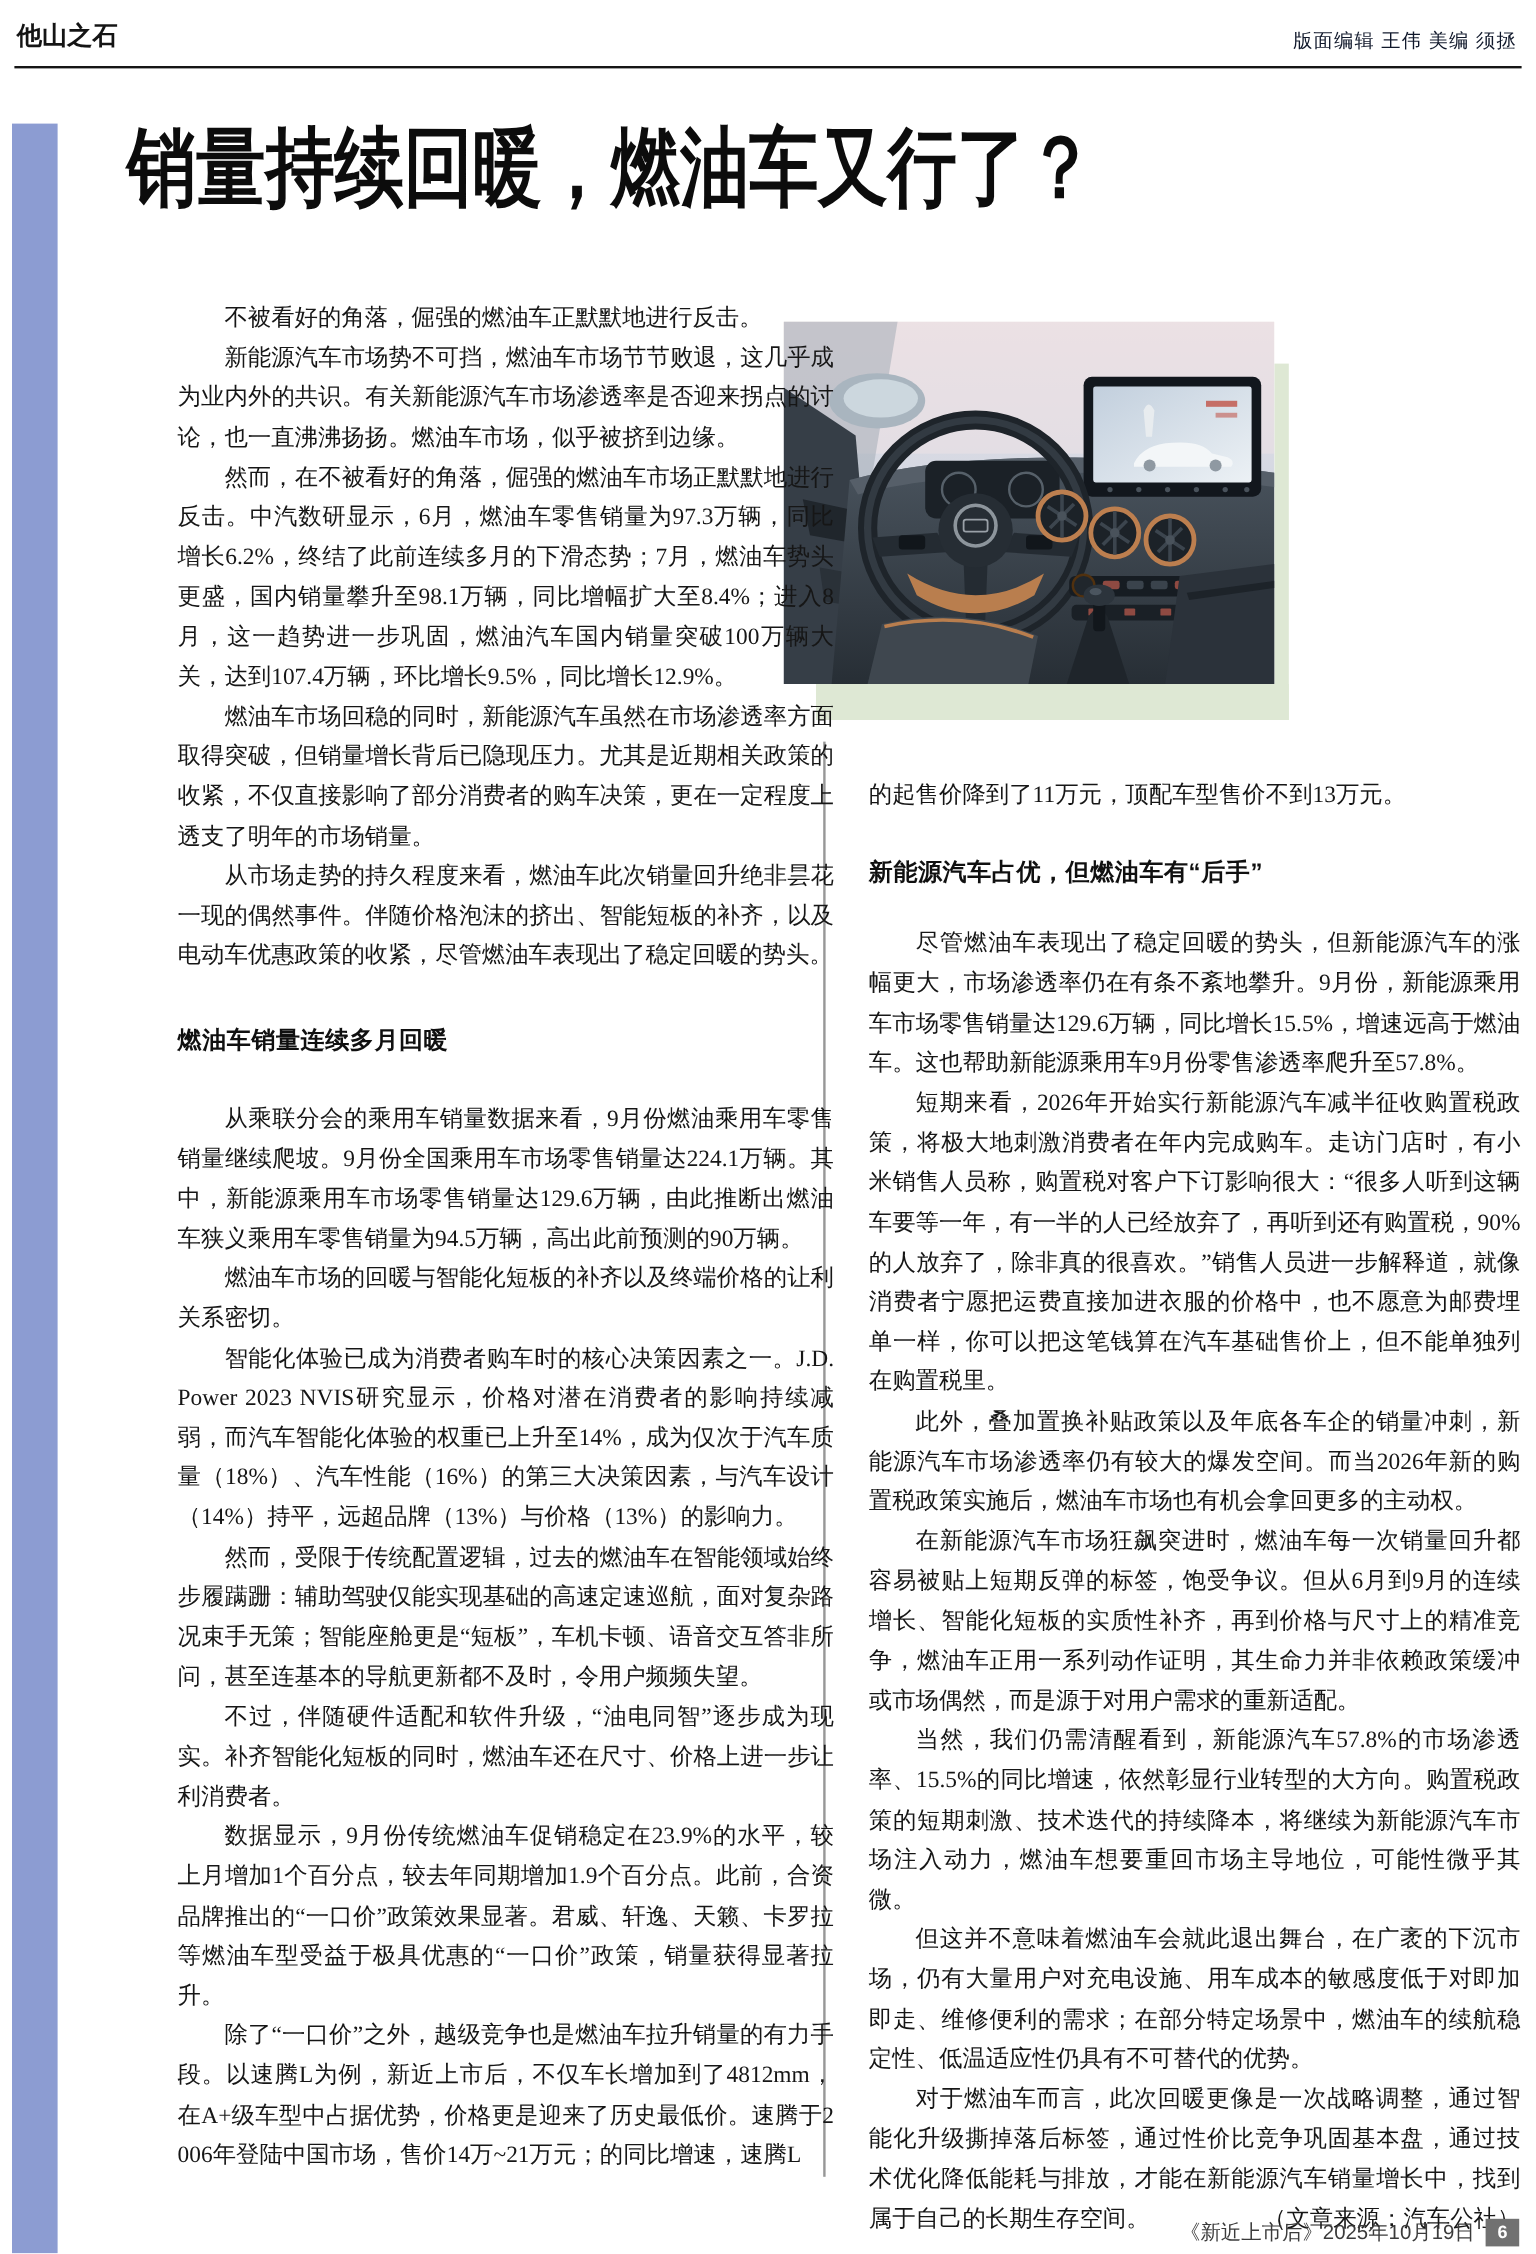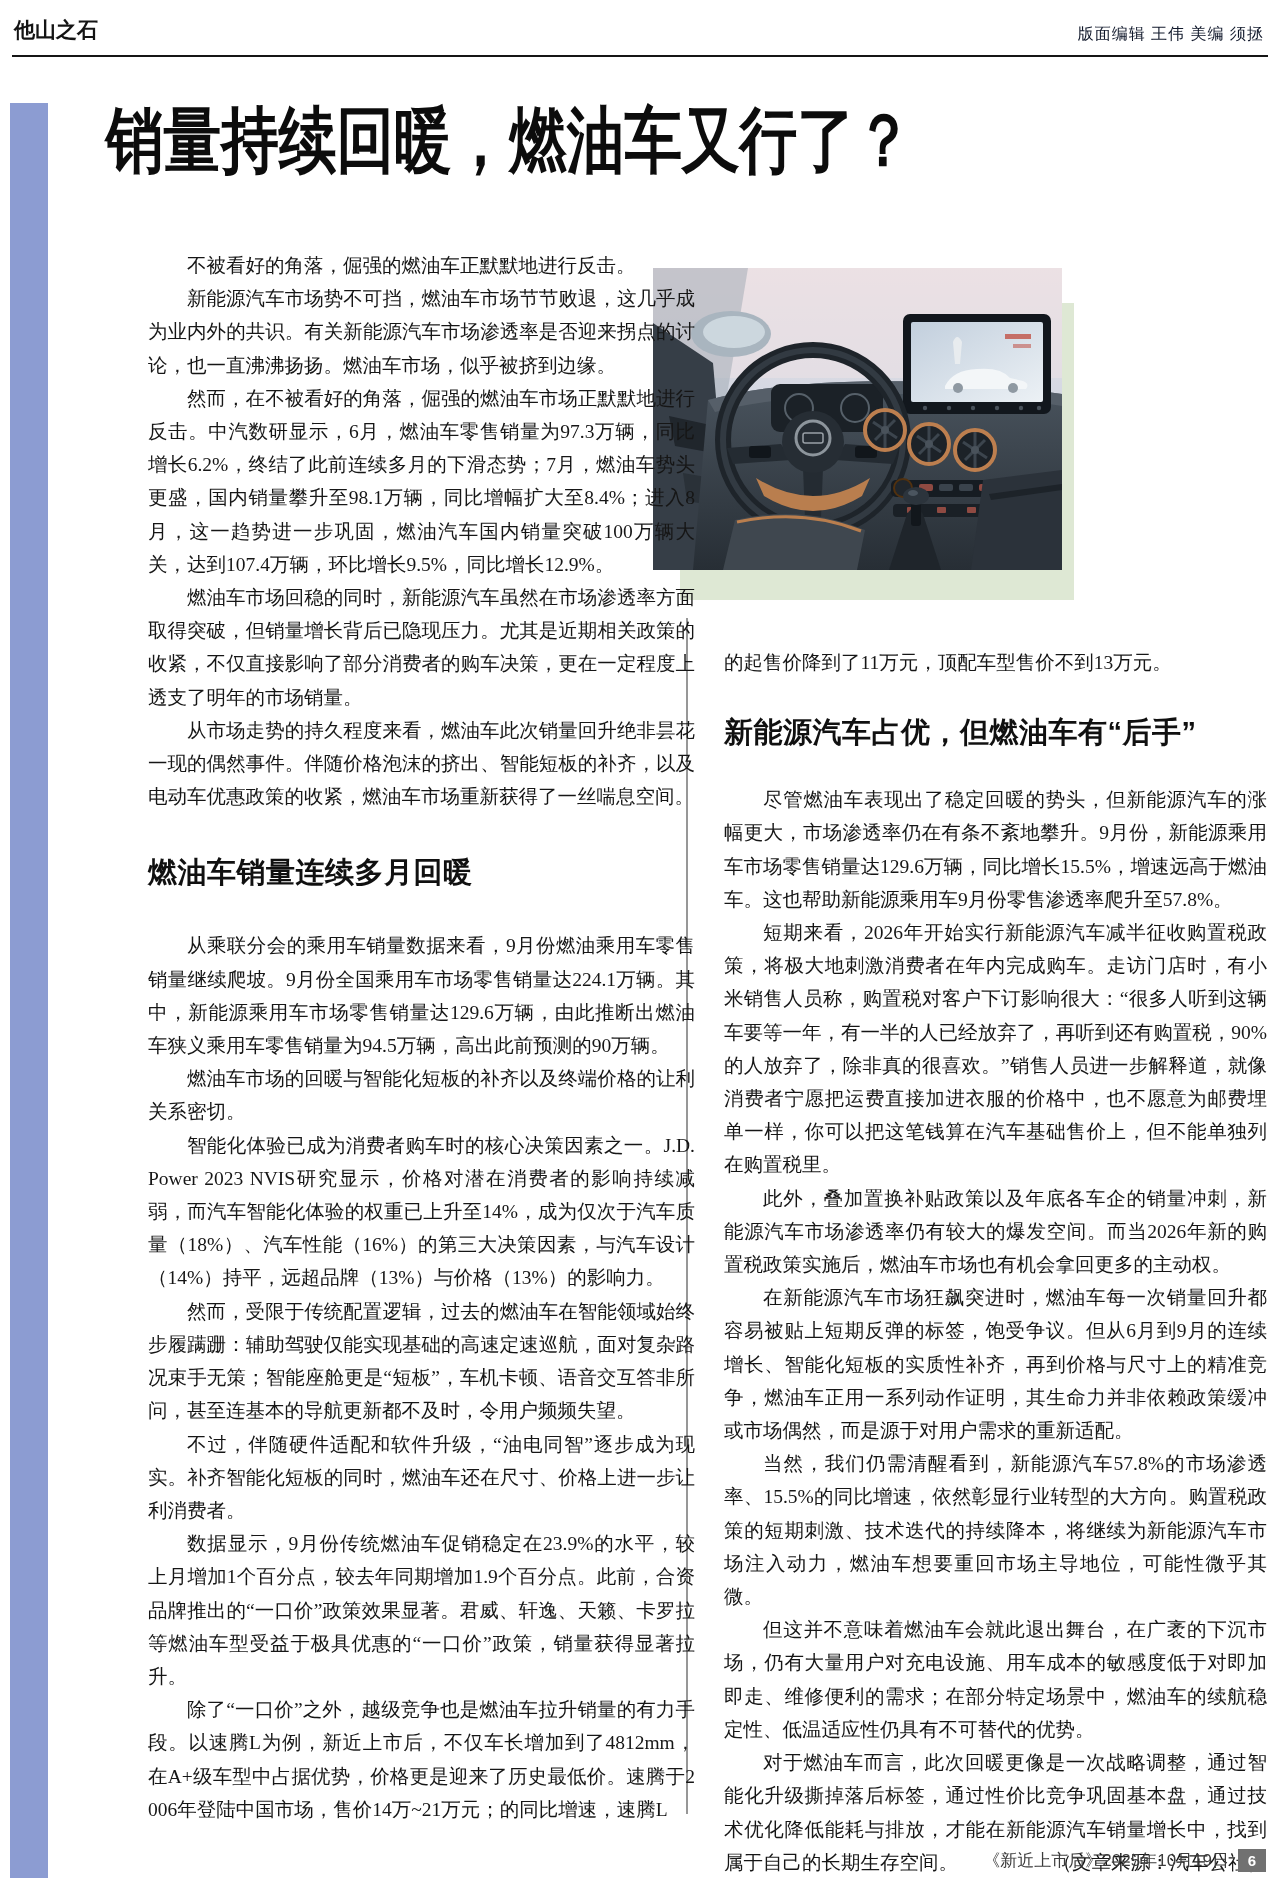--- a/index.html
+++ b/index.html
@@ -30,21 +30,21 @@
 
   
   .col-left  { position:absolute; left:105px; top:249px; width:547px;margin-left:43px; }
   .col-right { position:absolute; left:724px; top:616px; width:543px;margin-top:30px; }
   p.body {
     margin:0; font-size:19.5px; line-height:33.2px; color:#161616;
     text-align:justify; text-indent:2em; word-break:break-all;
   }
   p.noindent { text-indent:0; }
   h3.section {
-    font-family:"Liberation Sans", sans-serif; font-weight:bold; font-size:29px; color:#101010;
+    font-family:"Liberation Sans", sans-serif; font-weight:bold; font-size:20px; color:#101010;
     margin:40px 0 36px 0; letter-spacing:0.5px;
   }
   .col-right h3.section { margin:34px 0 30px 0; }
   .source { float:right; }
 
   
   .green-v { position:absolute; left:1062px; top:303px; width:12px; height:297px; }
   .green-h { position:absolute; left:680px;  top:570px; width:394px; height:30px; }
   .photo   { position:absolute; left:653px;  top:268px; width:409px; height:302px; }
   .photo svg { display:block; }
@@ -202,21 +202,21 @@
     </svg>
   </div>
 
   <div class="divider"></div>
 
   <div class="col-left">
     <p class="body">不被看好的角落，倔强的燃油车正默默地进行反击。</p>
     <p class="body">新能源汽车市场势不可挡，燃油车市场节节败退，这几乎成为业内外的共识。有关新能源汽车市场渗透率是否迎来拐点的讨论，也一直沸沸扬扬。燃油车市场，似乎被挤到边缘。</p>
     <p class="body">然而，在不被看好的角落，倔强的燃油车市场正默默地进行反击。中汽数研显示，6月，燃油车零售销量为97.3万辆，同比增长6.2%，终结了此前连续多月的下滑态势；7月，燃油车势头更盛，国内销量攀升至98.1万辆，同比增幅扩大至8.4%；进入8月，这一趋势进一步巩固，燃油汽车国内销量突破100万辆大关，达到107.4万辆，环比增长9.5%，同比增长12.9%。</p>
     <p class="body">燃油车市场回稳的同时，新能源汽车虽然在市场渗透率方面取得突破，但销量增长背后已隐现压力。尤其是近期相关政策的收紧，不仅直接影响了部分消费者的购车决策，更在一定程度上透支了明年的市场销量。</p>
-    <p class="body">从市场走势的持久程度来看，燃油车此次销量回升绝非昙花一现的偶然事件。伴随价格泡沫的挤出、智能短板的补齐，以及电动车优惠政策的收紧，燃油车市场重新获得了一丝喘息空间。</p>
+    <p class="body">从市场走势的持久程度来看，燃油车此次销量回升绝非昙花一现的偶然事件。伴随价格泡沫的挤出、智能短板的补齐，以及电动车优惠政策的收紧，尽管燃油车表现出了稳定回暖的势头。</p>
     <h3 class="section">燃油车销量连续多月回暖</h3>
     <p class="body">从乘联分会的乘用车销量数据来看，9月份燃油乘用车零售销量继续爬坡。9月份全国乘用车市场零售销量达224.1万辆。其中，新能源乘用车市场零售销量达129.6万辆，由此推断出燃油车狭义乘用车零售销量为94.5万辆，高出此前预测的90万辆。</p>
     <p class="body">燃油车市场的回暖与智能化短板的补齐以及终端价格的让利关系密切。</p>
     <p class="body">智能化体验已成为消费者购车时的核心决策因素之一。J.D. Power 2023 NVIS研究显示，价格对潜在消费者的影响持续减弱，而汽车智能化体验的权重已上升至14%，成为仅次于汽车质量（18%）、汽车性能（16%）的第三大决策因素，与汽车设计（14%）持平，远超品牌（13%）与价格（13%）的影响力。</p>
     <p class="body">然而，受限于传统配置逻辑，过去的燃油车在智能领域始终步履蹒跚：辅助驾驶仅能实现基础的高速定速巡航，面对复杂路况束手无策；智能座舱更是“短板”，车机卡顿、语音交互答非所问，甚至连基本的导航更新都不及时，令用户频频失望。</p>
     <p class="body">不过，伴随硬件适配和软件升级，“油电同智”逐步成为现实。补齐智能化短板的同时，燃油车还在尺寸、价格上进一步让利消费者。</p>
     <p class="body">数据显示，9月份传统燃油车促销稳定在23.9%的水平，较上月增加1个百分点，较去年同期增加1.9个百分点。此前，合资品牌推出的“一口价”政策效果显著。君威、轩逸、天籁、卡罗拉等燃油车型受益于极具优惠的“一口价”政策，销量获得显著拉升。</p>
     <p class="body">除了“一口价”之外，越级竞争也是燃油车拉升销量的有力手段。以速腾L为例，新近上市后，不仅车长增加到了4812mm，在A+级车型中占据优势，价格更是迎来了历史最低价。速腾于2006年登陆中国市场，售价14万~21万元；的同比增速，速腾L</p>
   </div>
 

